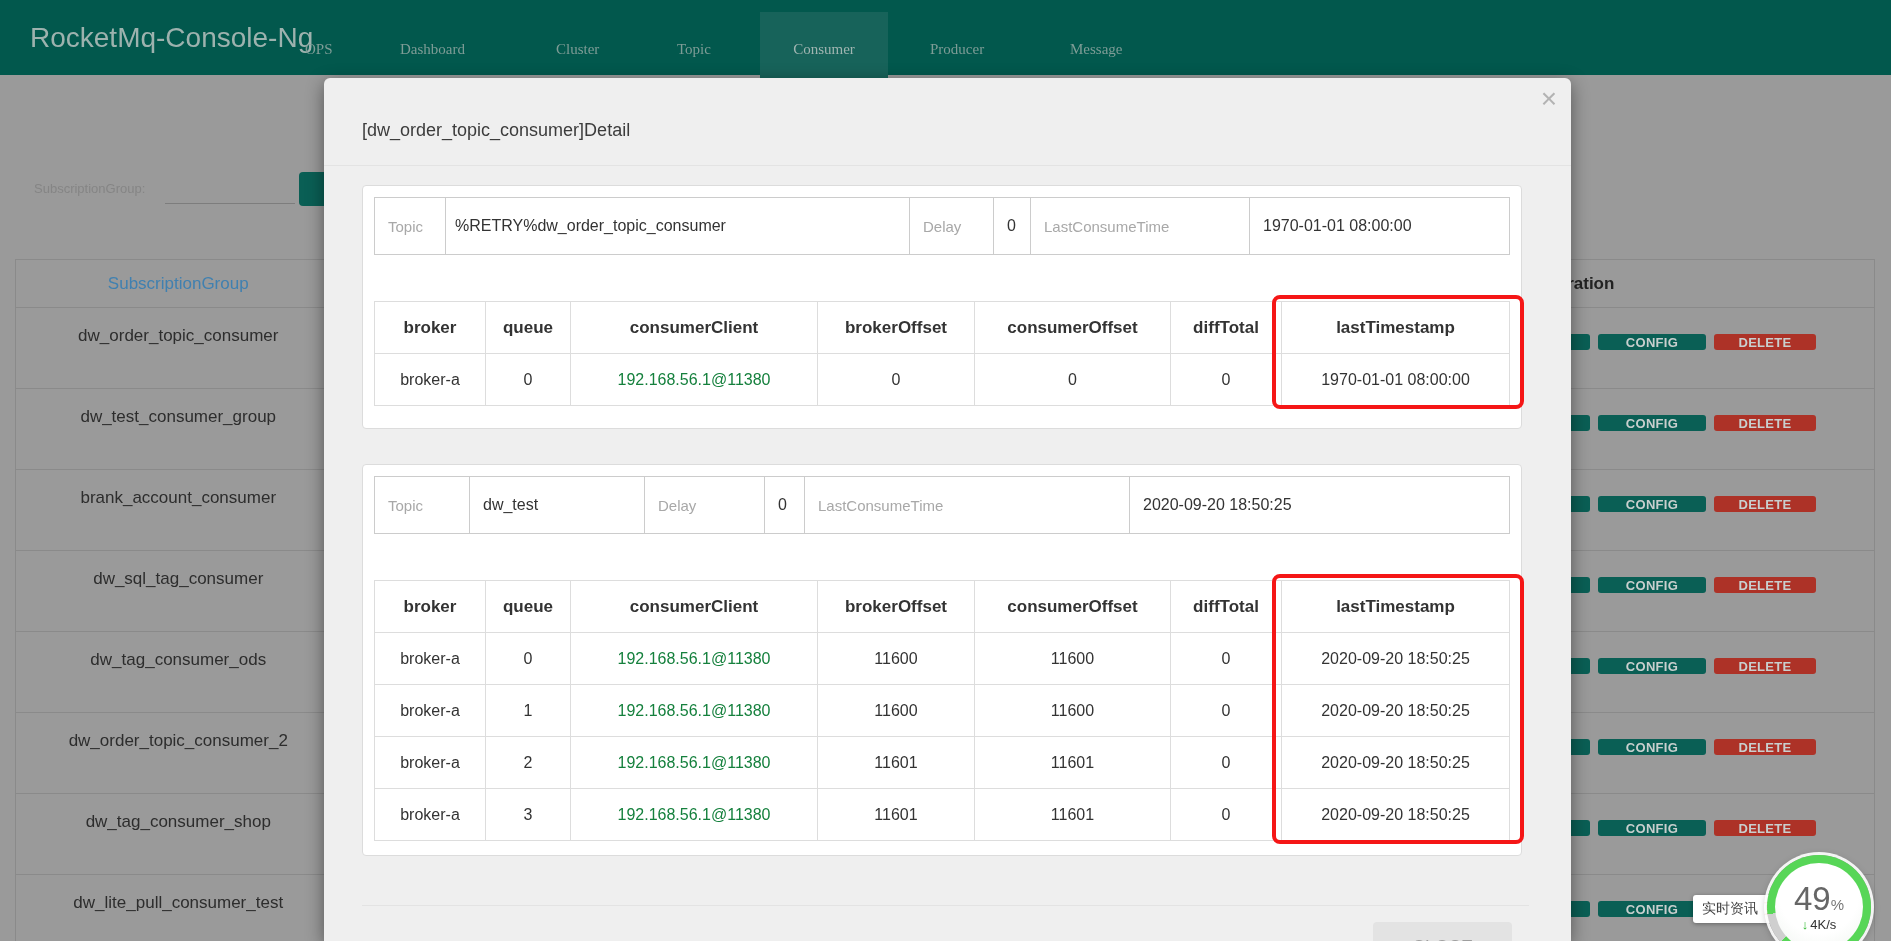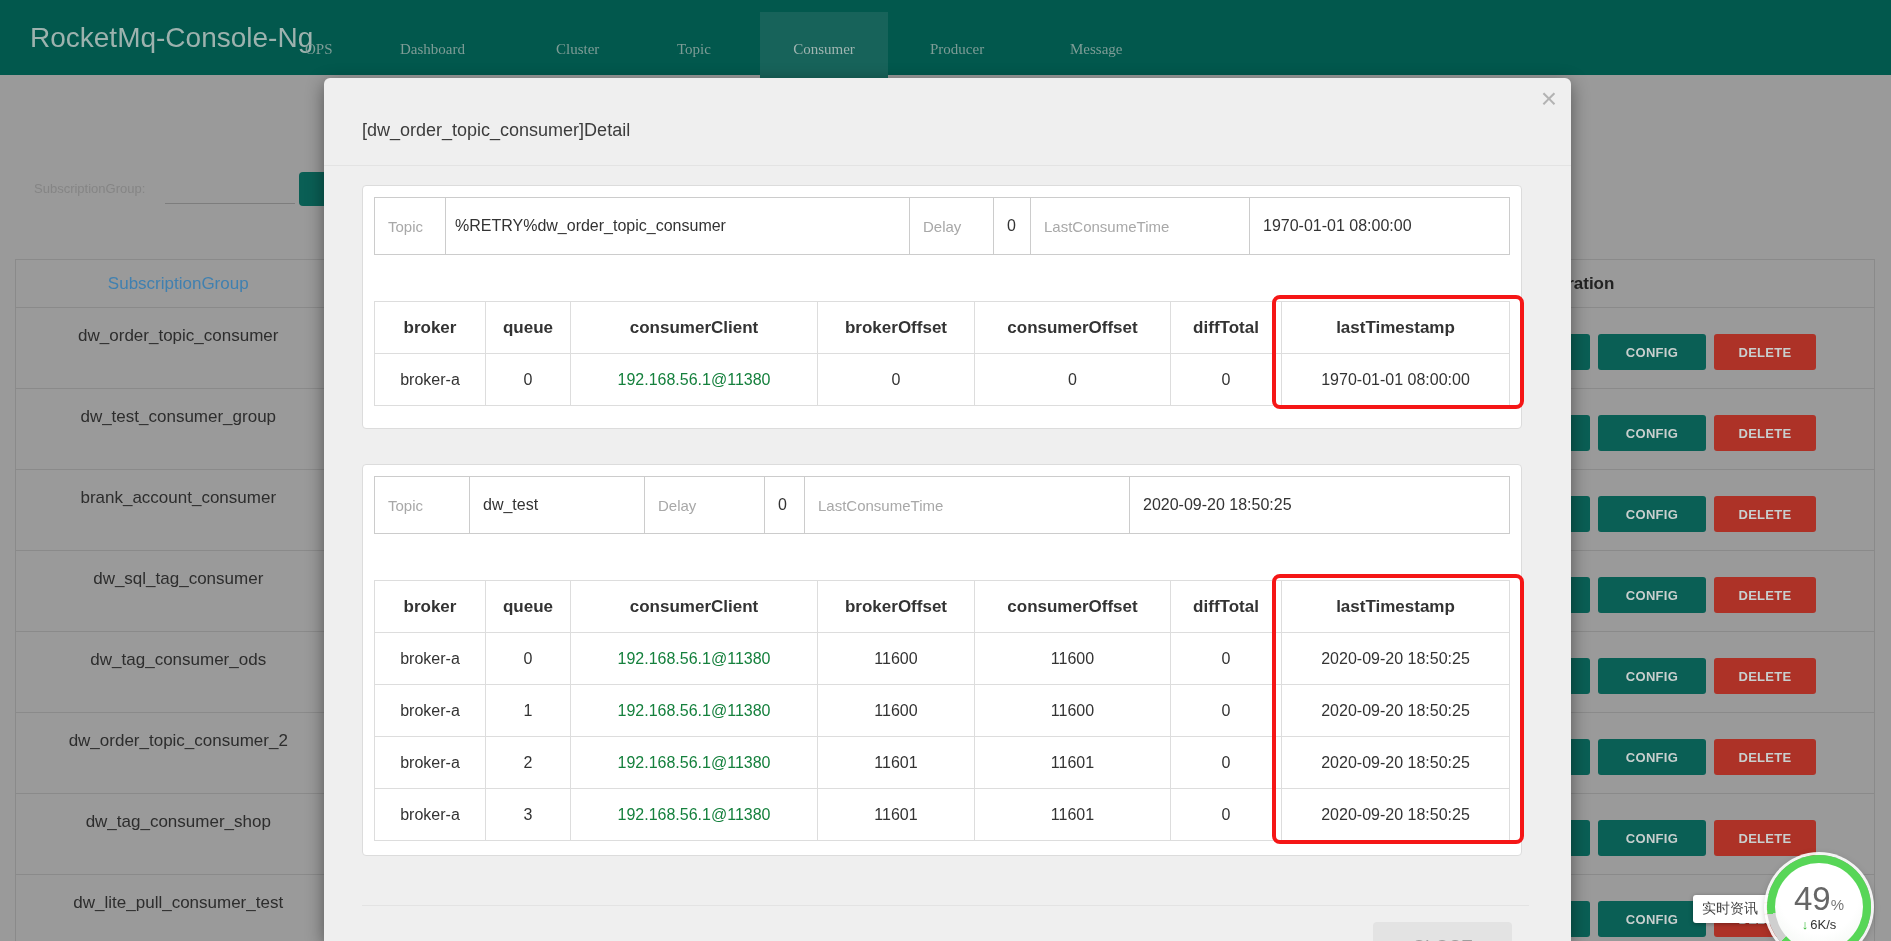--- a/index.html
+++ b/index.html
@@ -20,21 +20,21 @@
   .bg-table col.c-sub { width:325px; } .bg-table col.c-op { width:600px; }
   .bg-table th, .bg-table td { border-top:1px solid #8a8a8a; }
   .bg-table { border-left:1px solid #8a8a8a; border-right:1px solid #8a8a8a; }
   .bg-table th { height:48px; text-align:center; }
   .bg-table .group-link { color:#4080b0; font-size:17px; font-weight:normal; cursor:pointer; }
   .bg-table .op-header { color:#222; font-size:17px; font-weight:bold; }
   .bg-table td { height:81px; vertical-align:top; }
   .bg-table td.sub { text-align:center; padding-top:18px; font-size:17px; color:#2d2d2d; }
   .bg-table td.op { padding:26px 58px 0 0; }
   .btns { display:flex; gap:8px; justify-content:flex-end; }
-  .btn { height:36px; border:none; border-radius:3px; color:#c9cfce; font-size:13px;
+  .btn { height:16px; border:none; border-radius:3px; color:#c9cfce; font-size:13px;
          font-weight:bold; letter-spacing:.3px; font-family:"Liberation Sans",sans-serif; }
   .btn.partial { width:70px; background:#0a5f55; }
   .btn.config  { width:108px; background:#0a5f55; }
   .btn.delete  { width:102px; background:#ad3227; }
 
   
   .navbar { position:absolute; left:0; top:0; width:1891px; height:75px; background:#02584d; z-index:4; }
   .brand { position:absolute; left:30px; top:0; line-height:75px; font-size:28px; color:#9db2ae; }
   .nav-item { position:absolute; top:12px; line-height:75px; font-size:15px; color:#7e9c96; cursor:pointer;font-family:Liberation Serif, serif; }
   .nav-item.active { background:#17635a; text-align:center; color:#a0b5b1; }
@@ -373,18 +373,18 @@
   </div>
 
   <div class="widget">
     <div class="w-tooltip">
       <span class="t1">实时资讯</span>
       <span class="t2">更新</span>
     </div>
     <div class="w-circle">
       <div class="w-inner">
         <div class="w-pct"><span>49</span><span class="unit">%</span></div>
-        <div class="w-speed"><span class="arrow">↓</span><span>6K/s</span></div>
+        <div class="w-speed"><span class="arrow">↓</span><span>4K/s</span></div>
       </div>
     </div>
   </div>
 
 </div>
 
 </body></html>

